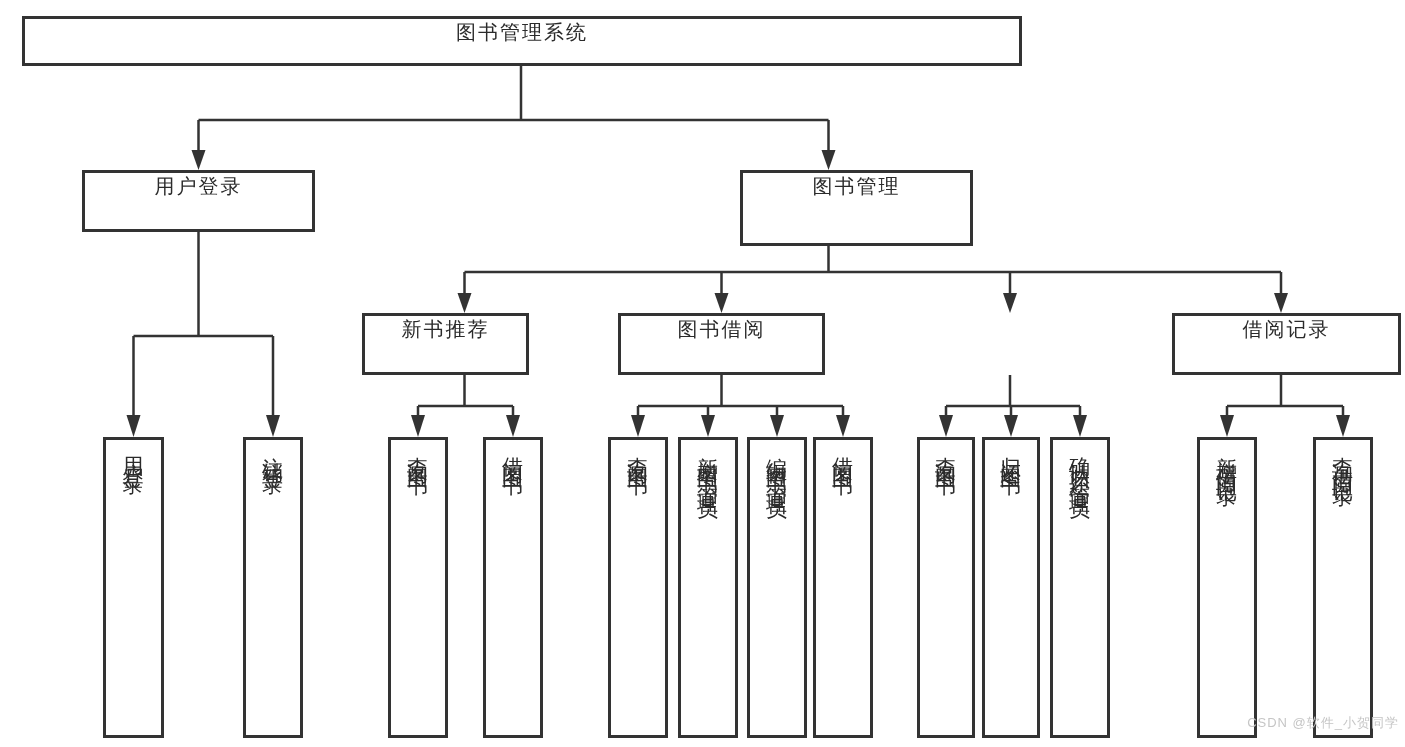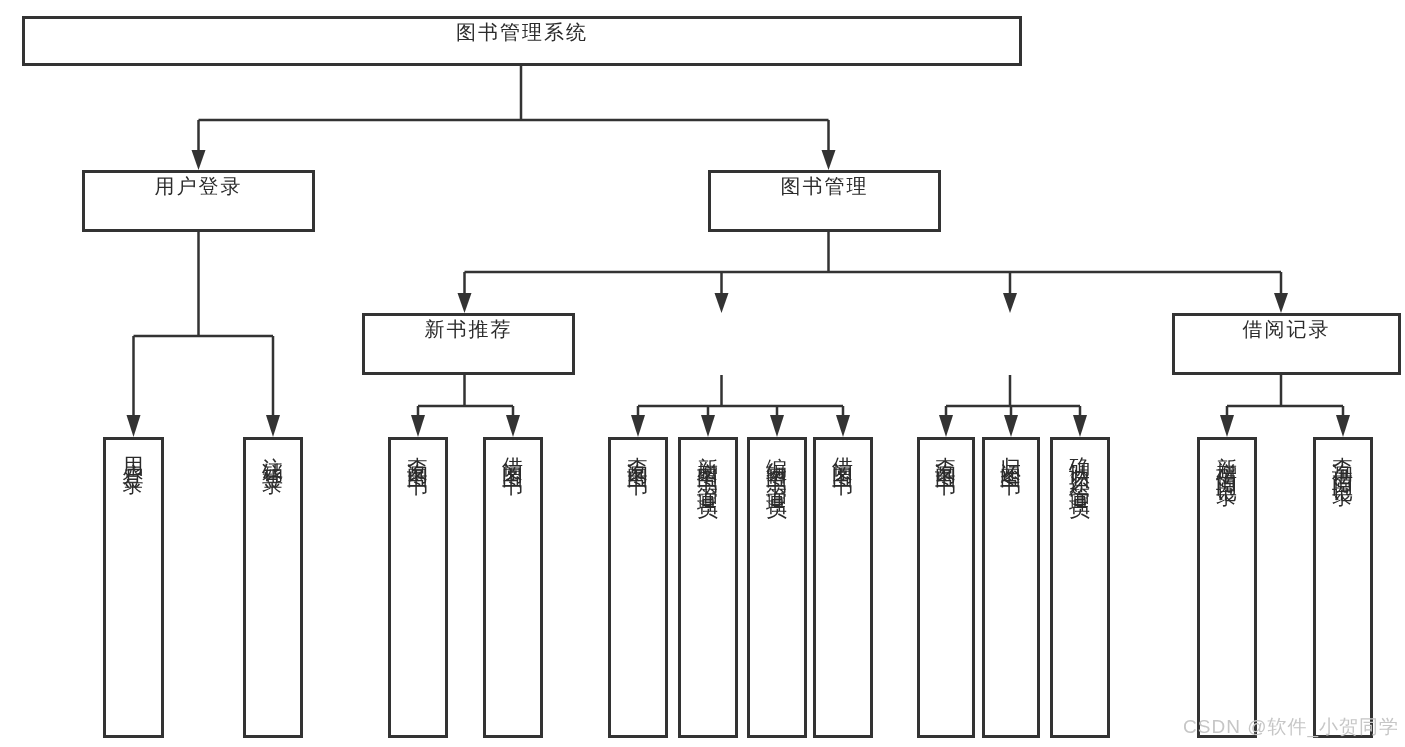--- a/index.html
+++ b/index.html
@@ -45,21 +45,21 @@
     writing-mode: vertical-rl;
     text-orientation: upright;
     letter-spacing: 6px;
     line-height: 1;
     max-height: 290px;
   }
   .watermark {
     position: absolute;
     right: 6px;
     top: 714px;
-    font-size: 19px;
+    font-size: 13px;
     color: #c6c6c6;
     letter-spacing: 1px;
     z-index: 5;
     white-space: nowrap;
   }
 </style>
 </head>
 <body>
 
 <div class="canvas">
@@ -104,26 +104,29 @@
     </g>
   </svg>
 
   <div class="node hnode" style="left:22px;top:16px;width:1000px;height:50px">
     <span>图书管理系统</span>
   </div>
 
   <div class="node hnode" style="left:82px;top:170px;width:233px;height:62px">
     <span>用户登录</span>
   </div>
-  <div class="node hnode" style="left:708px;top:170px;width:233px;height:62px">
+  <div class="node hnode" style="left:740px;top:170px;width:233px;height:76px">
     <span>图书管理</span>
   </div>
 
-  <div class="node hnode" style="left:362px;top:313px;width:213px;height:62px">
+  <div class="node hnode" style="left:362px;top:313px;width:167px;height:62px">
     <span>新书推荐</span>
+  </div>
+  <div class="node hnode" style="left:618px;top:313px;width:207px;height:62px">
+    <span>图书借阅</span>
   </div>
   <div class="node hnode" style="left:1172px;top:313px;width:229px;height:62px">
     <span>借阅记录</span>
   </div>
 
   <div class="node vnode" style="left:103px;top:437px;width:61px;height:301px">
     <span class="vtext">用户登录</span>
   </div>
   <div class="node vnode" style="left:243px;top:437px;width:60px;height:301px">
     <span class="vtext">注销登录</span>

